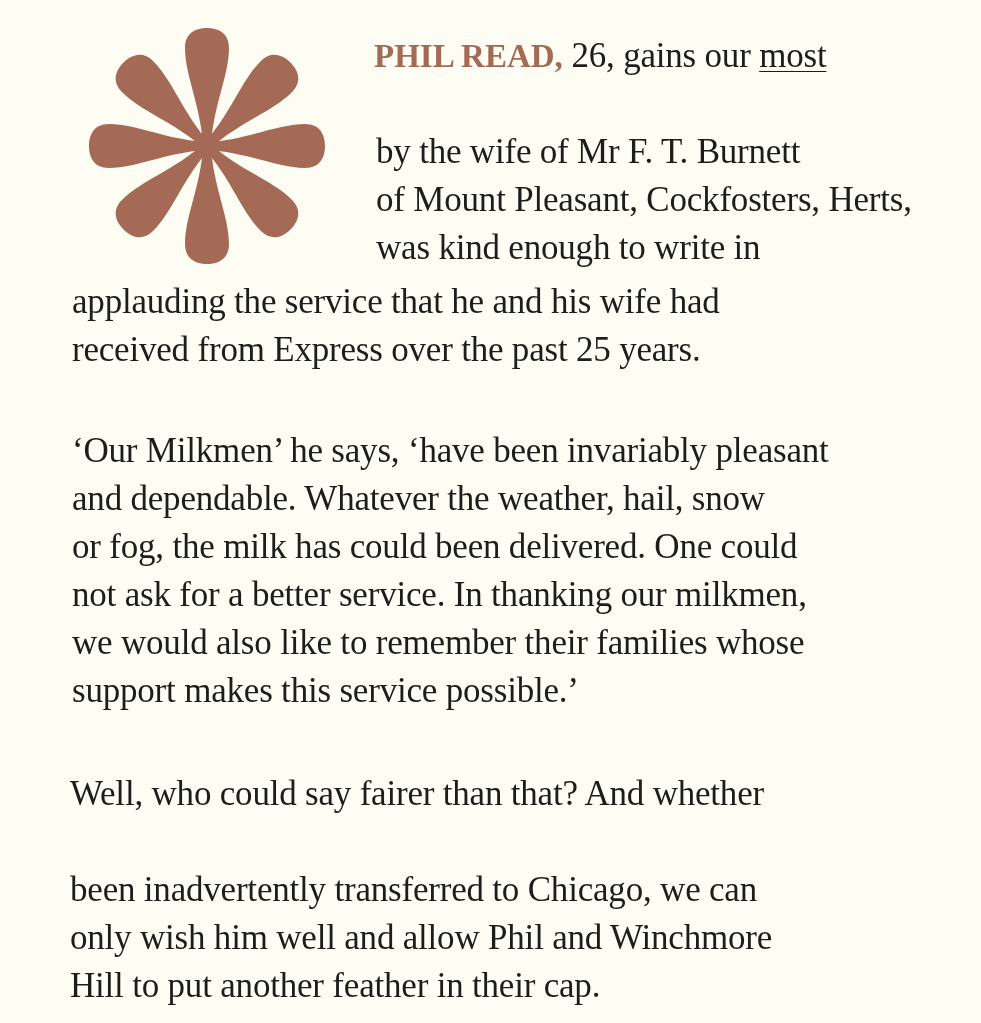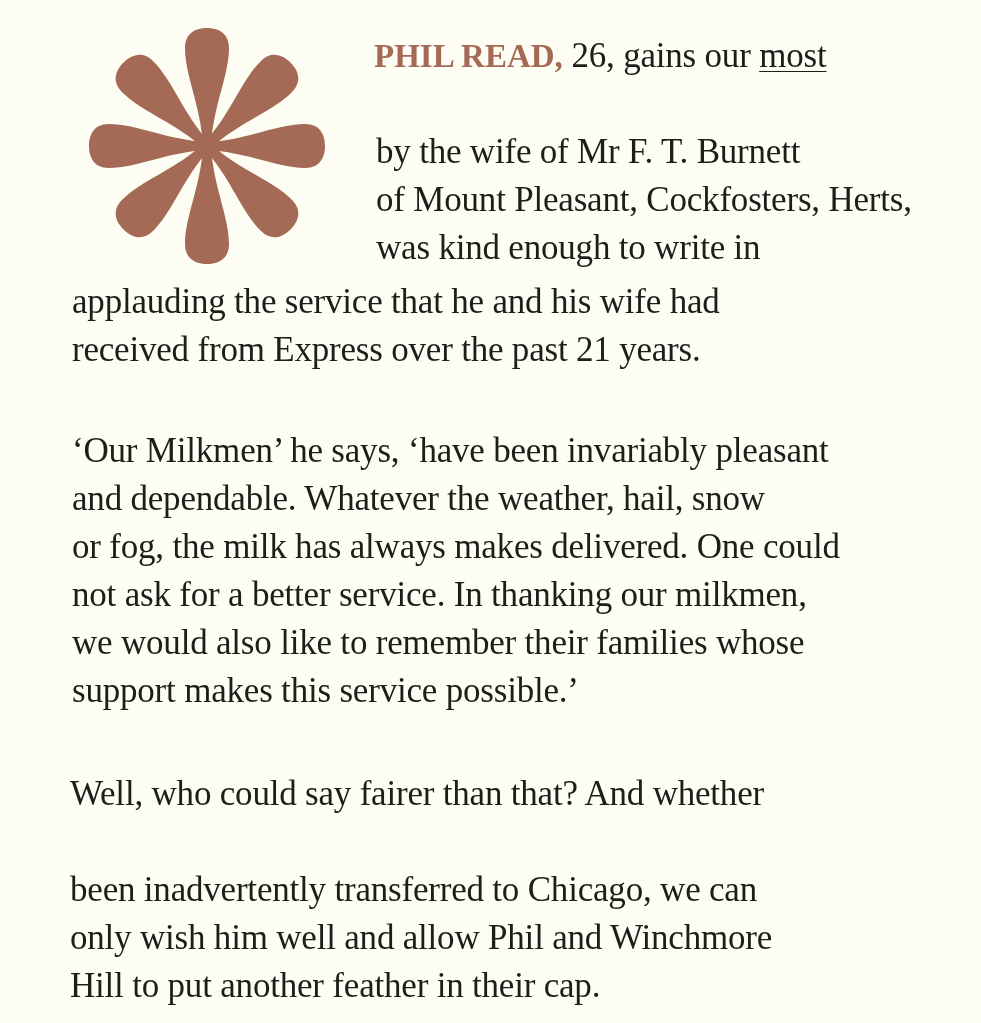--- a/index.html
+++ b/index.html
@@ -70,25 +70,25 @@
     </g>
   </svg>
 
   <div class="line" style="left:326px; top:33px;">
     <span class="name">PHIL READ,</span><span> 26, gains our </span><span class="ul">most</span>
   </div>
   <div class="line" style="left:328px; top:129px;">by the wife of Mr F. T. Burnett</div>
   <div class="line" style="left:328px; top:177px;">of Mount Pleasant, Cockfosters, Herts,</div>
   <div class="line" style="left:328px; top:225px;">was kind enough to write in</div>
   <div class="line" style="left:24px; top:279px;">applauding the service that he and his wife had</div>
-  <div class="line" style="left:24px; top:327px;">received from Express over the past 21 years.</div>
+  <div class="line" style="left:24px; top:327px;">received from Express over the past 25 years.</div>
 
   <div class="line" style="left:24px; top:428px;">‘Our Milkmen’ he says, ‘have been invariably pleasant</div>
   <div class="line" style="left:24px; top:476px;">and dependable. Whatever the weather, hail, snow</div>
-  <div class="line" style="left:24px; top:524px;">or fog, the milk has always makes delivered. One could</div>
+  <div class="line" style="left:24px; top:524px;">or fog, the milk has could been delivered. One could</div>
   <div class="line" style="left:24px; top:620px;">we would also like to remember their families whose</div>
   <div class="line" style="left:24px; top:572px;">not ask for a better service. In thanking our milkmen,</div>
   <div class="line" style="left:24px; top:668px;">support makes this service possible.’</div>
 
   <div class="line" style="left:22px; top:771px;">Well, who could say fairer than that? And whether</div>
   <div class="line" style="left:22px; top:867px;">been inadvertently transferred to Chicago, we can</div>
   <div class="line" style="left:22px; top:915px;">only wish him well and allow Phil and Winchmore</div>
   <div class="line" style="left:22px; top:963px;">Hill to put another feather in their cap.</div>
 
 </div>

